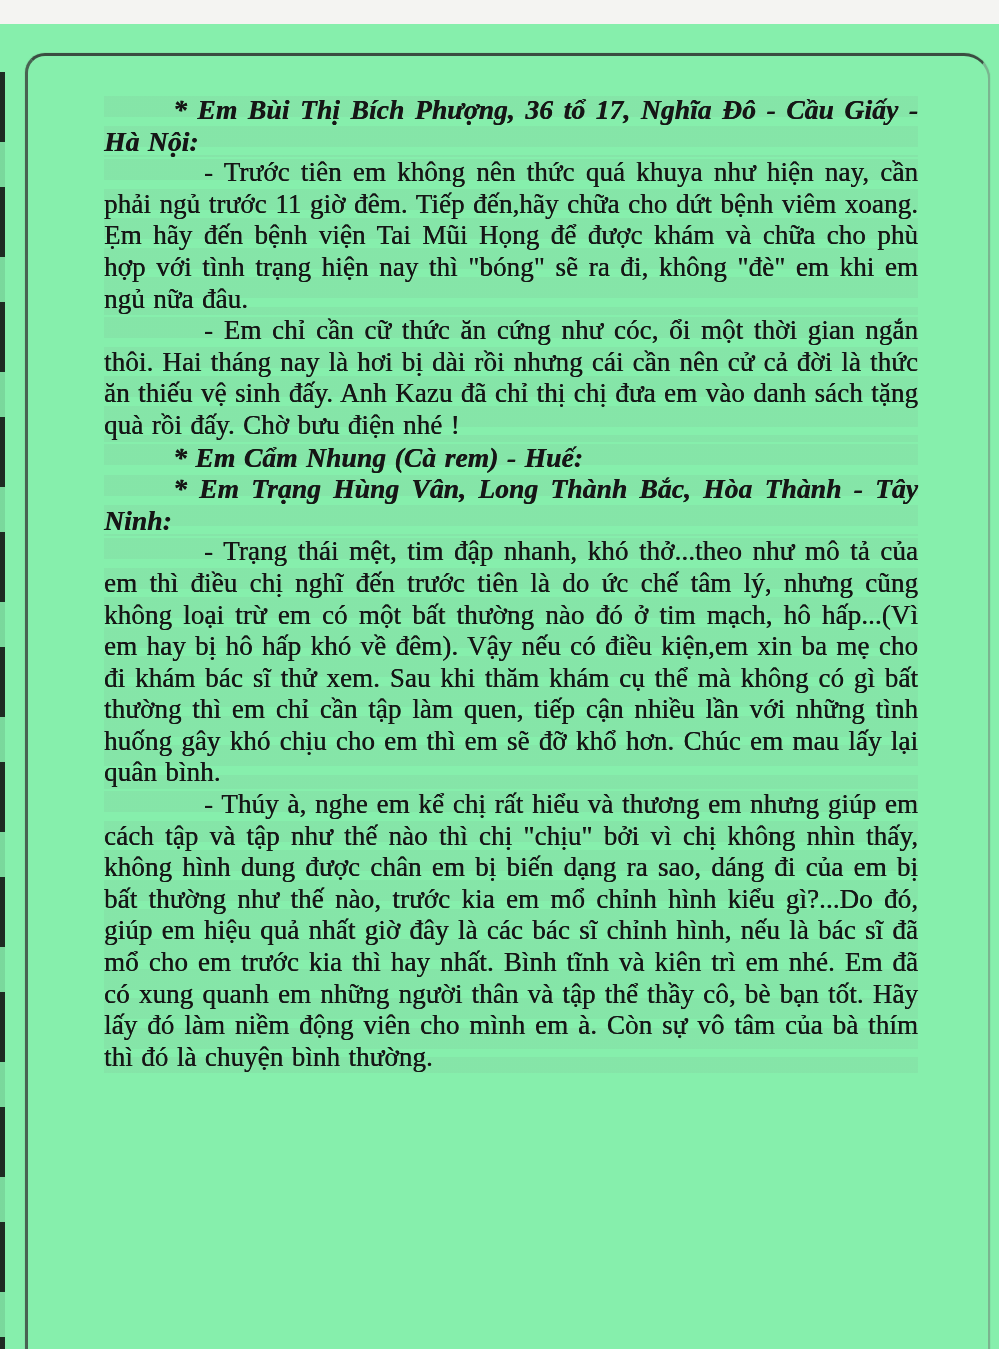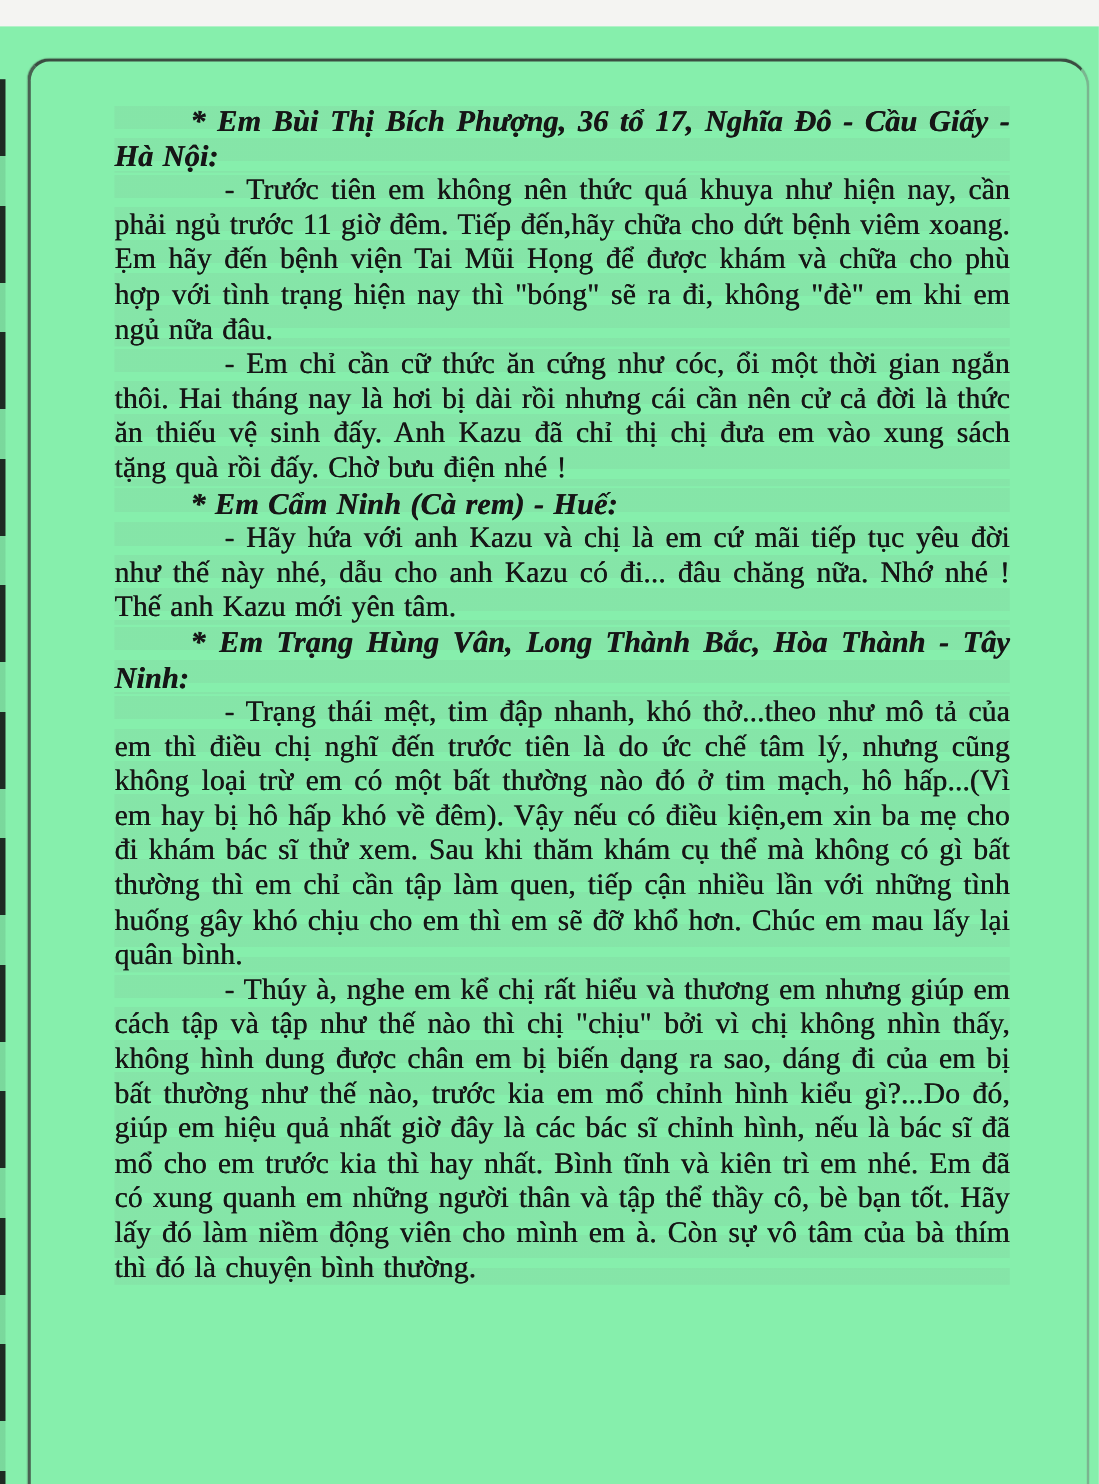--- a/index.html
+++ b/index.html
@@ -98,26 +98,25 @@
   <div class="blob"></div>
 
   <main class="content">
 
     <section class="letter">
       <h2 class="hdr">* Em Bùi Thị Bích Phượng, 36 tổ 17, Nghĩa Đô - Cầu Giấy - Hà Nội:</h2>
       <p class="bodytext">- Trước tiên em không nên thức quá khuya như hiện nay, cần phải ngủ trước 11 giờ đêm. Tiếp đến,hãy chữa cho dứt bệnh viêm xoang. Ẹm hãy đến bệnh viện Tai Mũi Họng để được khám và chữa cho phù hợp với tình trạng hiện nay thì "bóng" sẽ ra đi, không "đè" em khi em ngủ nữa đâu.</p>
     </section>
 
     <section class="letter">
-      <p class="bodytext">- Em chỉ cần cữ thức ăn cứng như cóc, ổi một thời gian ngắn thôi. Hai tháng nay là hơi bị dài rồi nhưng cái cần nên cử cả đời là thức ăn thiếu vệ sinh đấy. Anh Kazu đã chỉ thị chị đưa em vào xung sách tặng quà rồi đấy. Chờ bưu điện nhé !</p>
+      <p class="bodytext">- Em chỉ cần cữ thức ăn cứng như cóc, ổi một thời gian ngắn thôi. Hai tháng nay là hơi bị dài rồi nhưng cái cần nên cử cả đời là thức ăn thiếu vệ sinh đấy. Anh Kazu đã chỉ thị chị đưa em vào danh sách tặng quà rồi đấy. Chờ bưu điện nhé !</p>
     </section>
 
     <section class="letter">
-      <h2 class="hdr">* Em Cẩm Ninh (Cà rem) - Huế:</h2>
-      <p class="bodytext">- Hãy hứa với anh Kazu và chị là em cứ mãi tiếp tục yêu đời như thế này nhé, dẫu cho anh Kazu có đi... đâu chăng nữa. Nhớ nhé ! Thế anh Kazu mới yên tâm.</p>
+      <h2 class="hdr">* Em Cẩm Nhung (Cà rem) - Huế:</h2>
     </section>
 
     <section class="letter">
       <h2 class="hdr">* Em Trạng Hùng Vân, Long Thành Bắc, Hòa Thành - Tây Ninh:</h2>
       <p class="bodytext">- Trạng thái mệt, tim đập nhanh, khó thở...theo như mô tả của em thì điều chị nghĩ đến trước tiên là do ức chế tâm lý, nhưng cũng không loại trừ em có một bất thường nào đó ở tim mạch, hô hấp...(Vì em hay bị hô hấp khó về đêm). Vậy nếu có điều kiện,em xin ba mẹ cho đi khám bác sĩ thử xem. Sau khi thăm khám cụ thể mà không có gì bất thường thì em chỉ cần tập làm quen, tiếp cận nhiều lần với những tình huống gây khó chịu cho em thì em sẽ đỡ khổ hơn. Chúc em mau lấy lại quân bình.</p>
     </section>
 
     <section class="letter">
       <p class="bodytext">- Thúy à, nghe em kể chị rất hiểu và thương em nhưng giúp em cách tập và tập như thế nào thì chị "chịu" bởi vì chị không nhìn thấy, không hình dung được chân em bị biến dạng ra sao, dáng đi của em bị bất thường như thế nào, trước kia em mổ chỉnh hình kiểu gì?...Do đó, giúp em hiệu quả nhất giờ đây là các bác sĩ chỉnh hình, nếu là bác sĩ đã mổ cho em trước kia thì hay nhất. Bình tĩnh và kiên trì em nhé. Em đã có xung quanh em những người thân và tập thể thầy cô, bè bạn tốt. Hãy lấy đó làm niềm động viên cho mình em à. Còn sự vô tâm của bà thím thì đó là chuyện bình thường.</p>
     </section>

